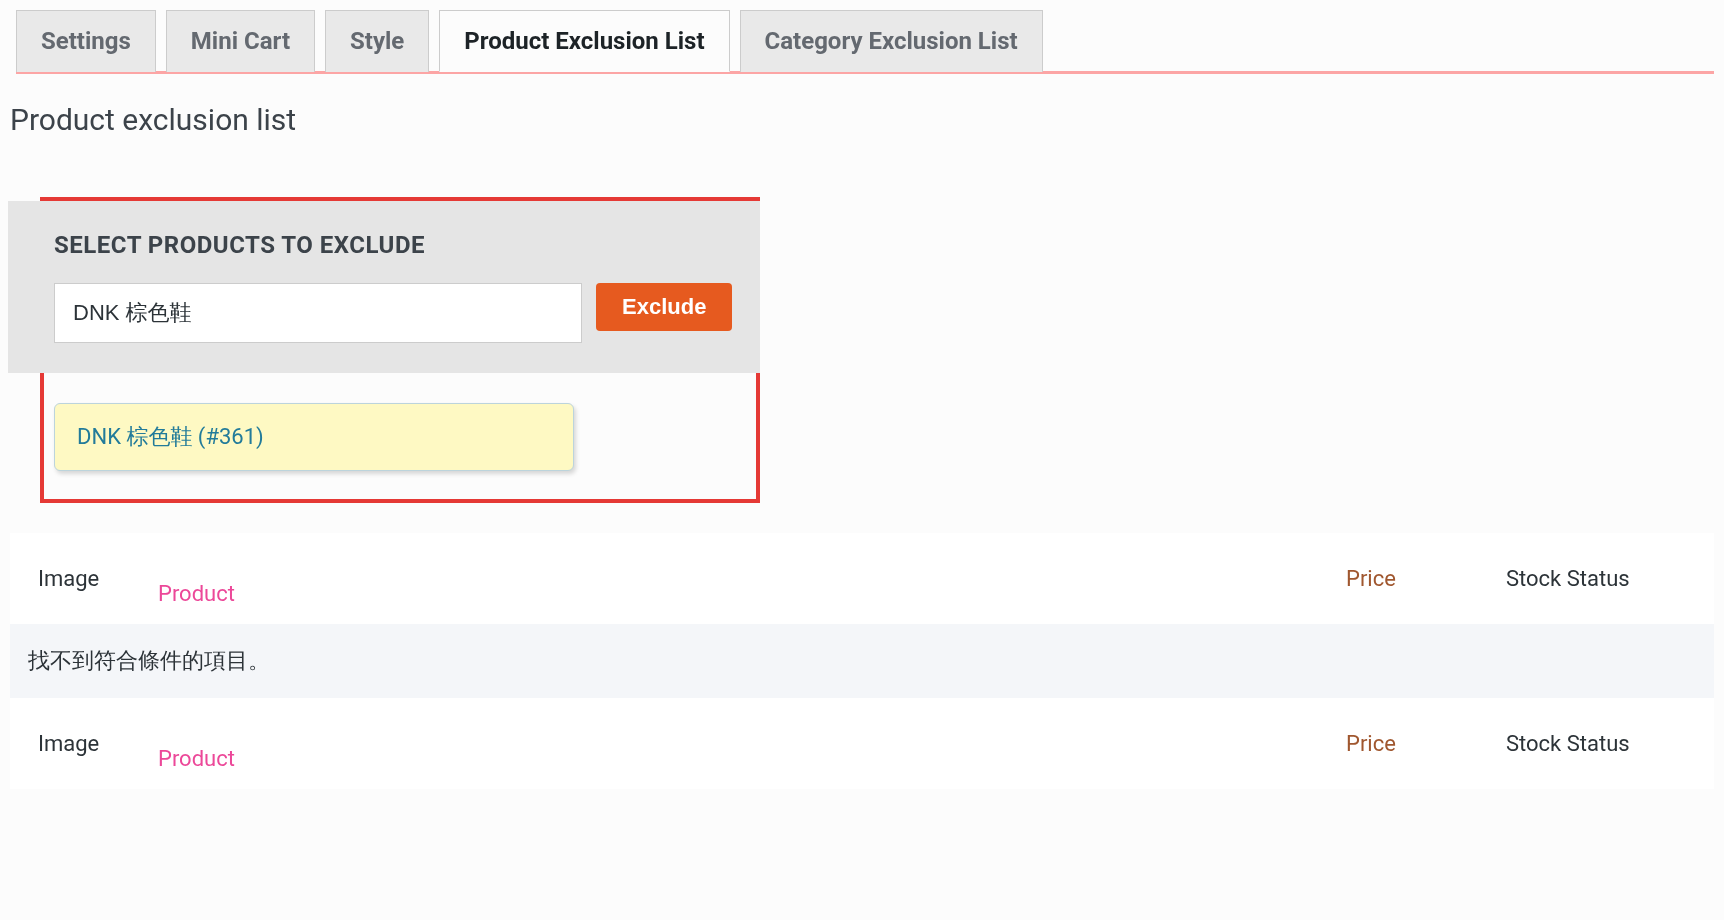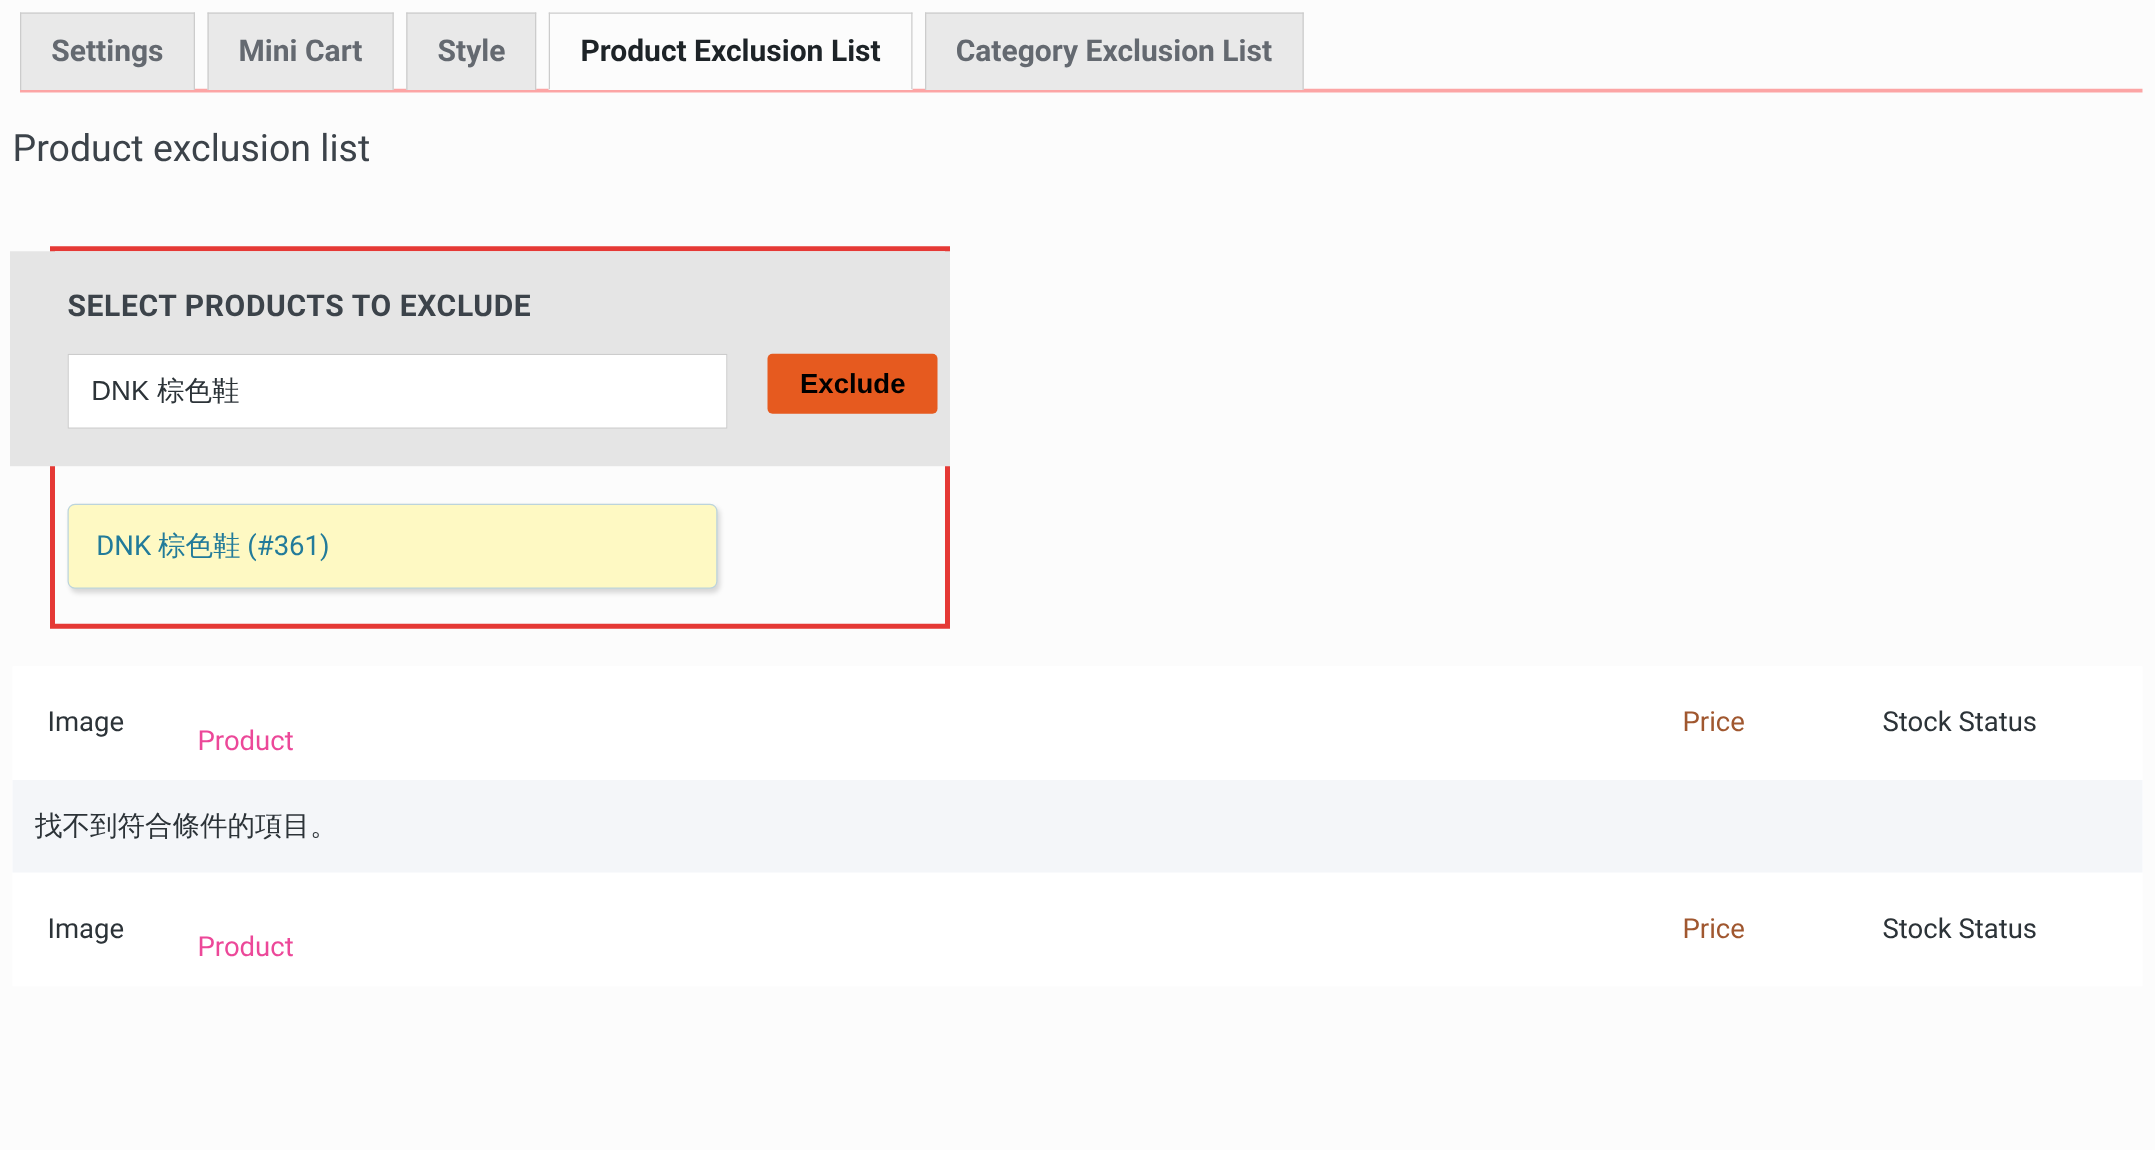--- a/index.html
+++ b/index.html
@@ -60,35 +60,35 @@
     .section-heading {
       font-size: 24px;
       font-weight: 700;
       color: #3c434a;
       letter-spacing: 0.5px;
       margin-bottom: 24px;
       text-transform: uppercase;
     }
     .input-row {
       display: flex;
-      gap: 32px;
+      gap: 14px;
       align-items: stretch;
     }
     .search-input {
       flex: 0 0 528px;
       height: 60px;
       padding: 0 18px;
       font-size: 22px;
       border: 1px solid #ccc;
       background: #fff;
       color: #2c3338;
     }
     .exclude-btn {
       background: #e65a1f;
-      color: #000000;
+      color: #ffffff;
       border: none;
       padding: 0 26px;
       font-size: 22px;
       font-weight: 600;
       cursor: pointer;
       border-radius: 4px;
       height: 48px;
       align-self: flex-start;
     }
     .autocomplete-dropdown {

